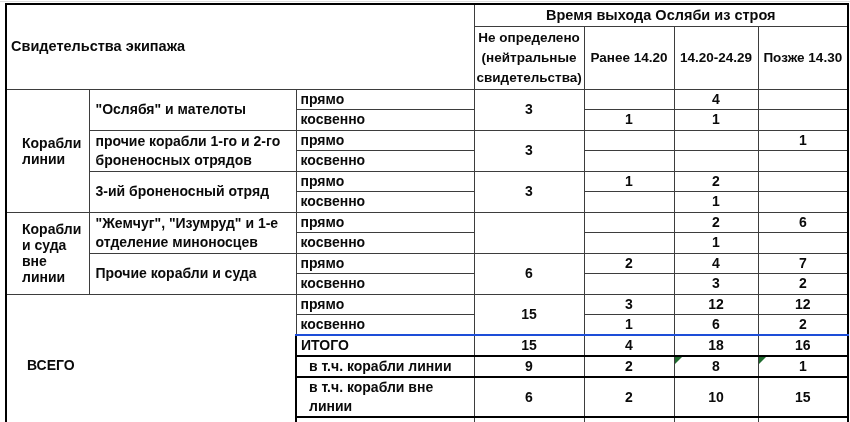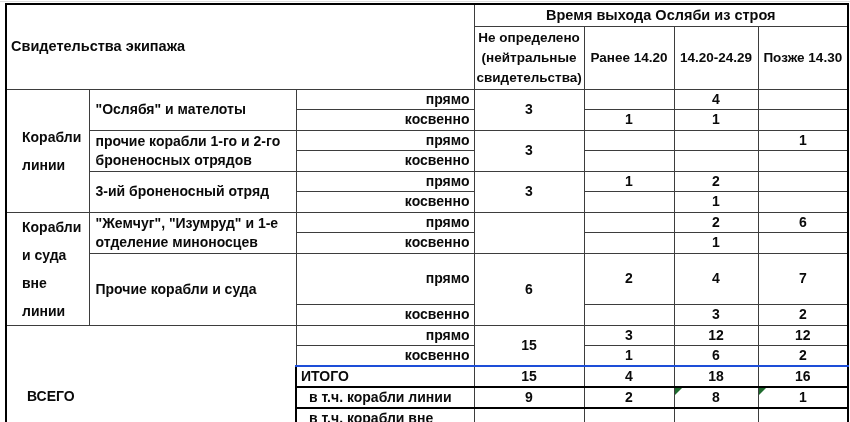--- a/index.html
+++ b/index.html
@@ -39,24 +39,24 @@
     vertical-align: middle;
     overflow: hidden;
     background: #fff;
   }
   tr.h1 { height: 22px; }
   tr.h2 { height: 63px; }
   tr.r  { height: 20.5px; }
   .left-head { font-size: 14.5px; }
   .top-head  { text-align: center; font-size: 14.5px; }
   .col-head  { text-align: center; font-size: 13.5px; line-height: 20px; padding: 0 2px; }
-  .grp  { padding-left: 15px; line-height: 28px; }
+  .grp  { padding-left: 15px; line-height: 16px; }
   .tot  { padding-left: 20px; }
   .ship { padding-left: 6px; line-height: 19px; }
-  .type { padding-left: 4px; text-align: right; }
+  .type { padding-left: 4px; }
   .num  { text-align: center; padding: 0 2px; }
   .sum-label    { padding-left: 4px; }
   .sum-label-in { padding-left: 12px; }
   tr.thick td { border-top: 2px solid #1d4ed8; border-bottom: 2px solid #000; }
   td.thick-left { border-left: 2px solid #000; }
   td.flagged { position: relative; }
   .flag {
     position: absolute; left: 0; top: 0; width: 0; height: 0;
     border-top: 7px solid #1f6b2e;
     border-right: 7px solid transparent;

